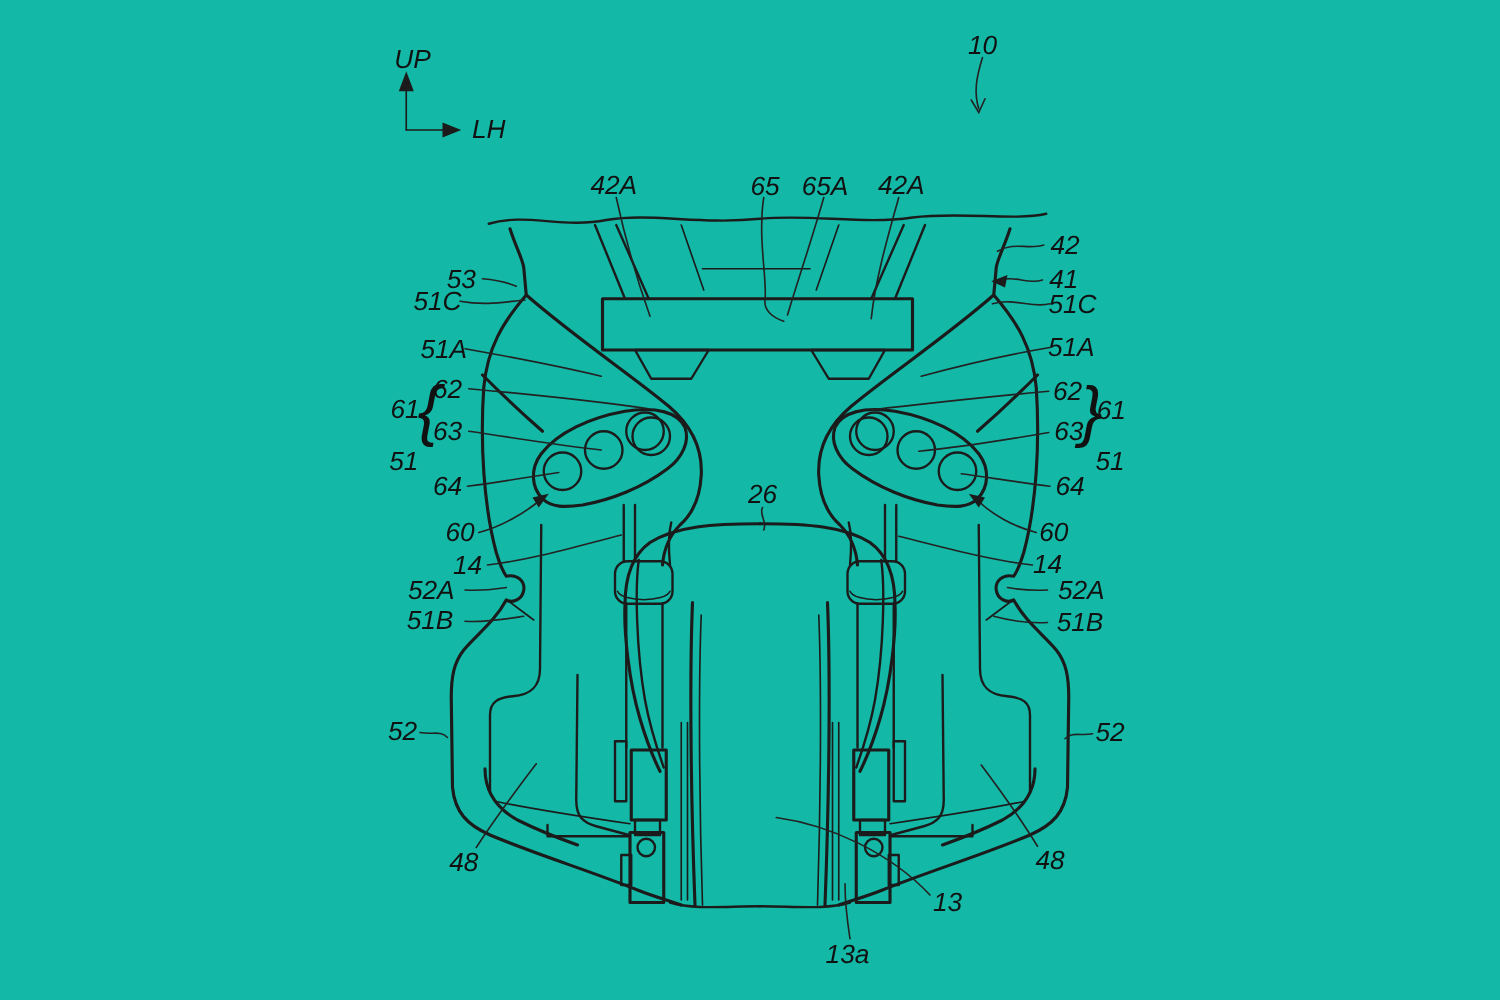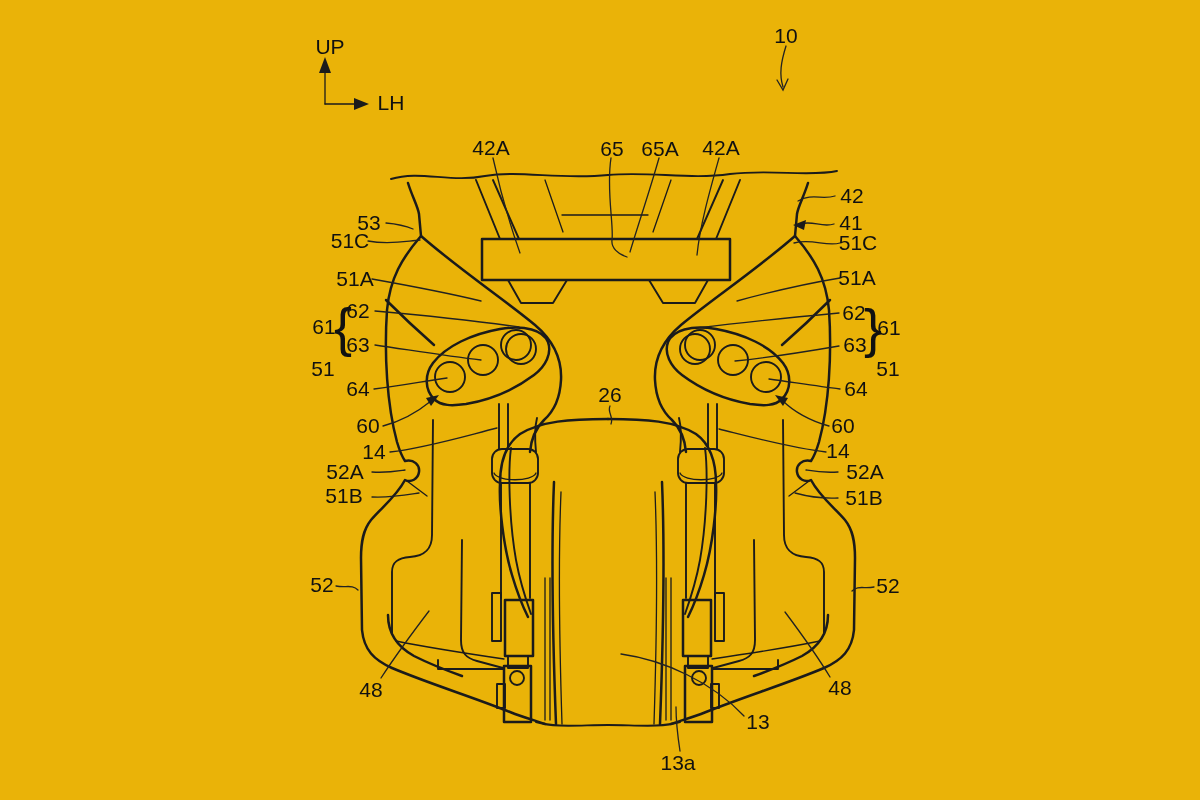--- a/index.html
+++ b/index.html
@@ -1,17 +1,17 @@
 <!DOCTYPE html>
 <html><head>
 <meta charset="utf-8">
 <style>
   html,body{margin:0;padding:0;background:#ffffff;}
   body{width:1200px;height:800px;overflow:hidden;font-family:"Liberation Sans",sans-serif;}
-  .fig-wrap{position:relative;width:1200px;height:800px;background:#eab308;}
+  .fig-wrap{position:relative;width:1200px;height:800px;background:#14b8a6;font-style:italic;}
   svg{display:block;}
   svg *{vector-effect:non-scaling-stroke;}
   .ln{fill:none;stroke:#1b1b1b;stroke-linecap:round;stroke-linejoin:round;}
   .bold{stroke-width:2.5;}
   .med{stroke-width:1.9;}
   .thin{stroke-width:1.3;}
   .lead{fill:none;stroke:#222;stroke-width:1.3;stroke-linecap:round;fill:none;}
   .arrow{fill:#1b1b1b;stroke:none;}
   text.ref{fill:#111;font-family:"Liberation Sans",sans-serif;font-size:21px;text-anchor:middle;}
   text.brace{fill:#111;font-family:"Liberation Sans",sans-serif;font-size:54px;text-anchor:middle;font-weight:300;}

